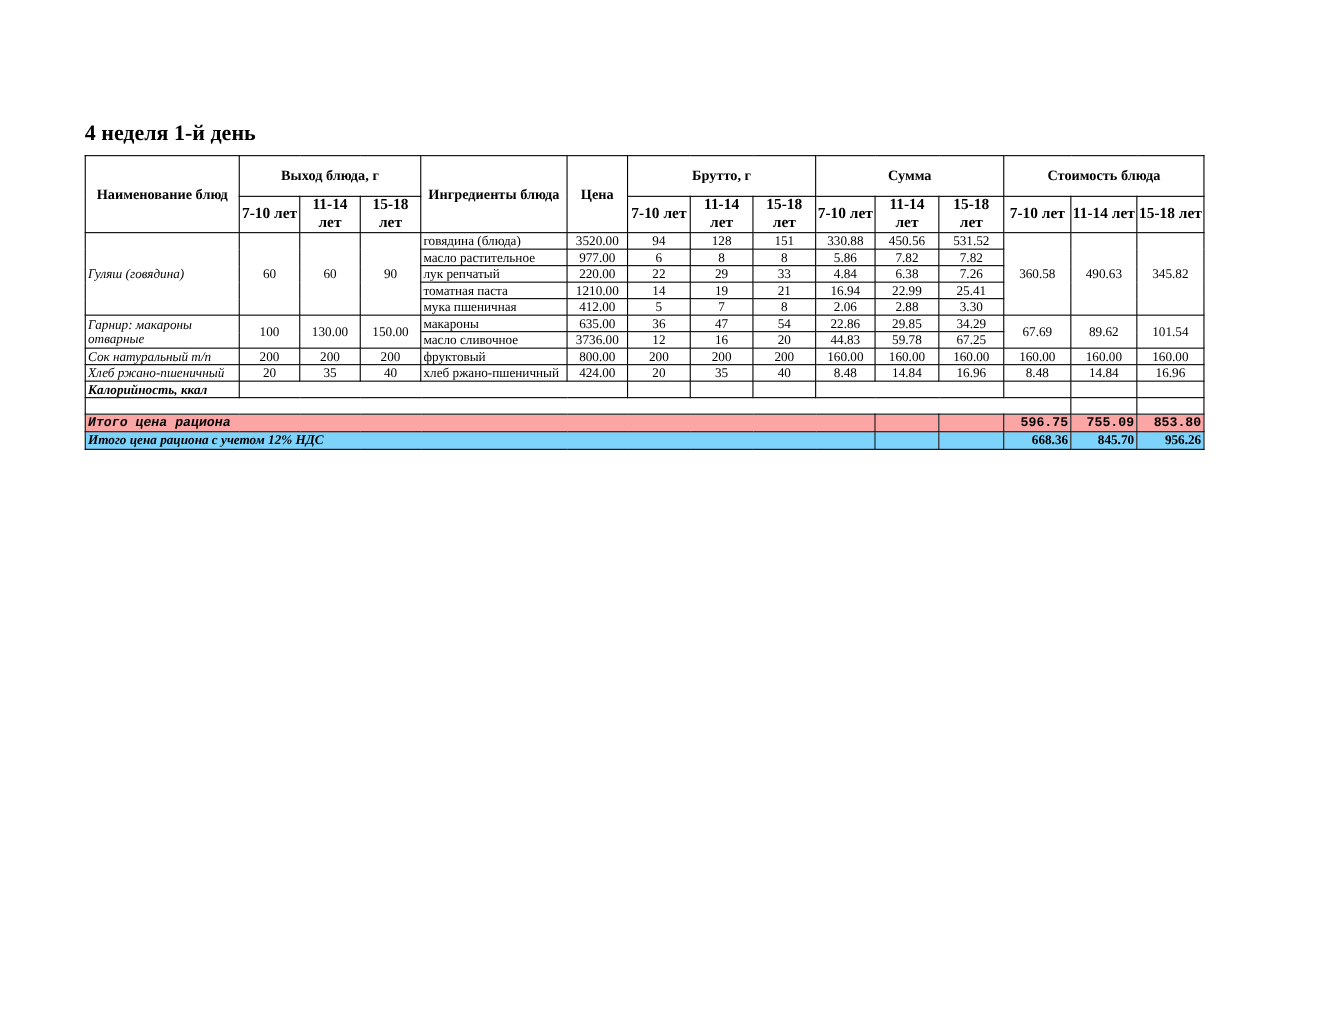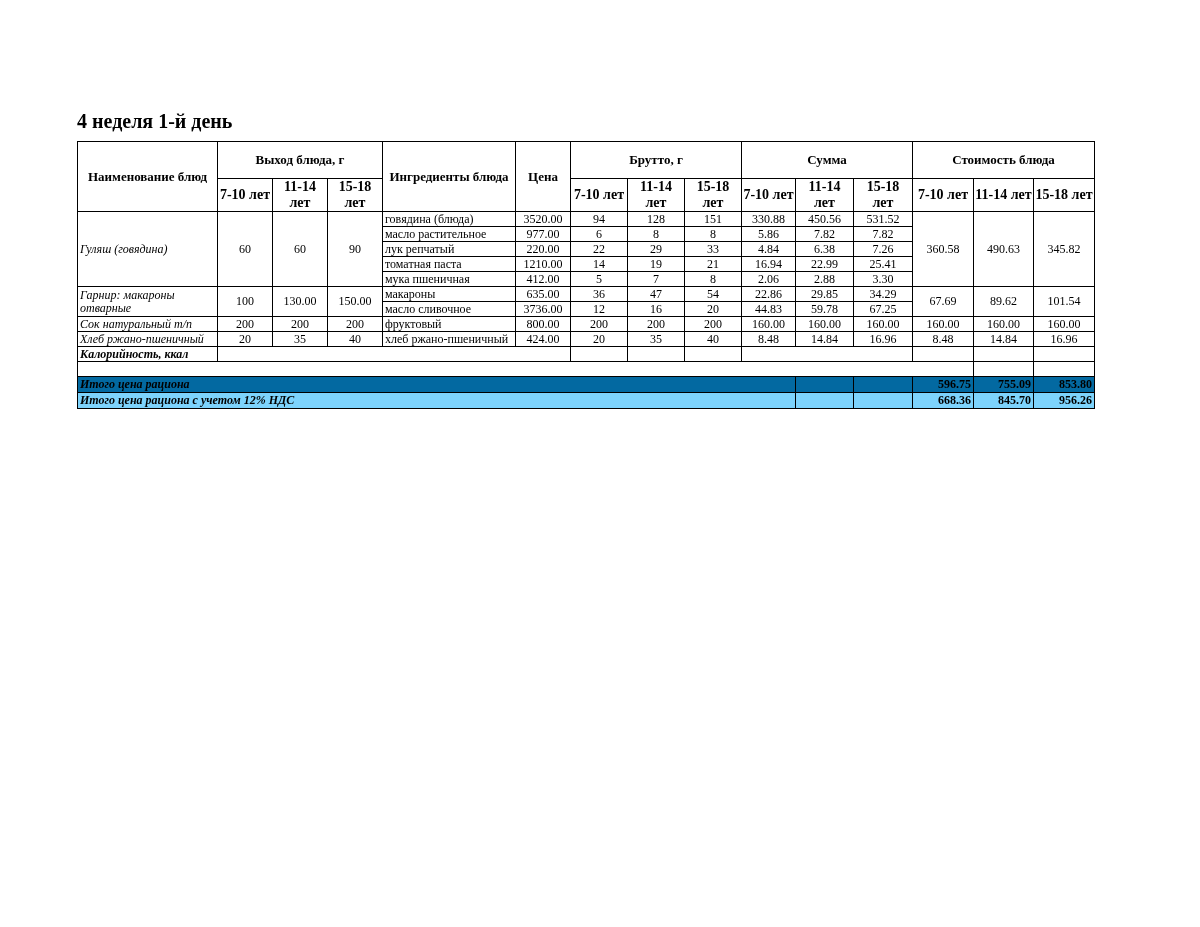--- a/index.html
+++ b/index.html
@@ -248,21 +248,21 @@
           <td colspan="3"></td>
           <td></td>
           <td></td>
           <td></td>
         </tr>
         <tr class="data-row">
           <td colspan="13"></td>
           <td></td>
           <td></td>
         </tr>
-        <tr class="total-row" style="background-color: #0369a1;">
+        <tr class="total-row" style="background-color: #fca5a5; font-family: Liberation Mono, monospace;">
           <td class="total-label" colspan="10">Итого цена рациона</td>
           <td></td>
           <td></td>
           <td class="total-val">596.75</td>
           <td class="total-val">755.09</td>
           <td class="total-val">853.80</td>
         </tr>
         <tr class="total-row" style="background-color: #7dd3fc;">
           <td class="total-label" colspan="10">Итого цена рациона с учетом 12% НДС</td>
           <td></td>

